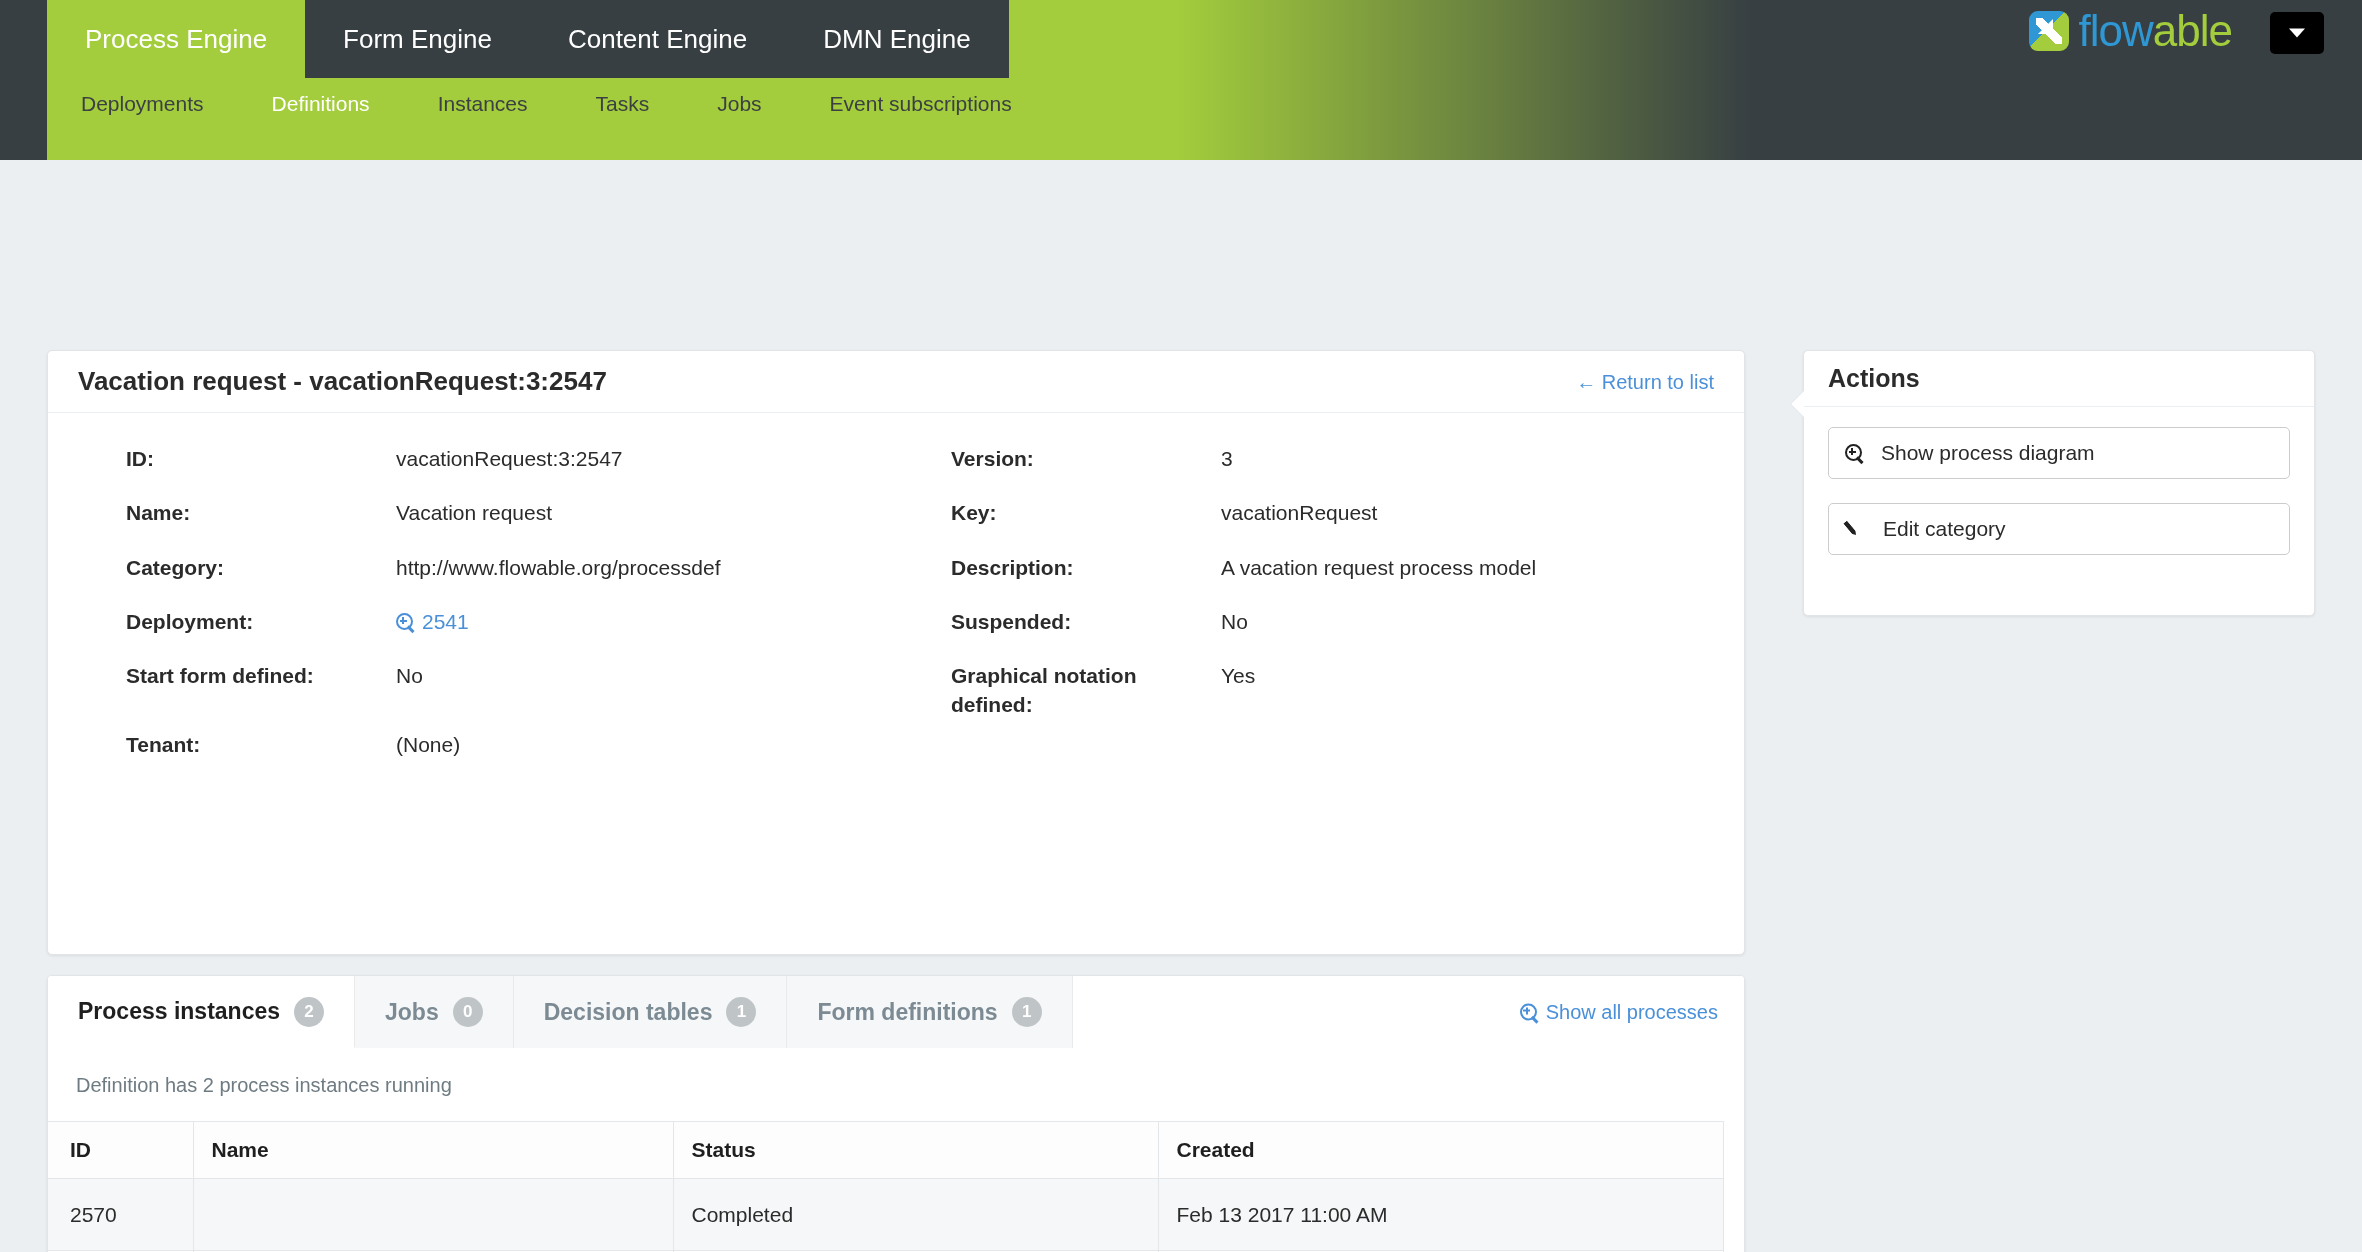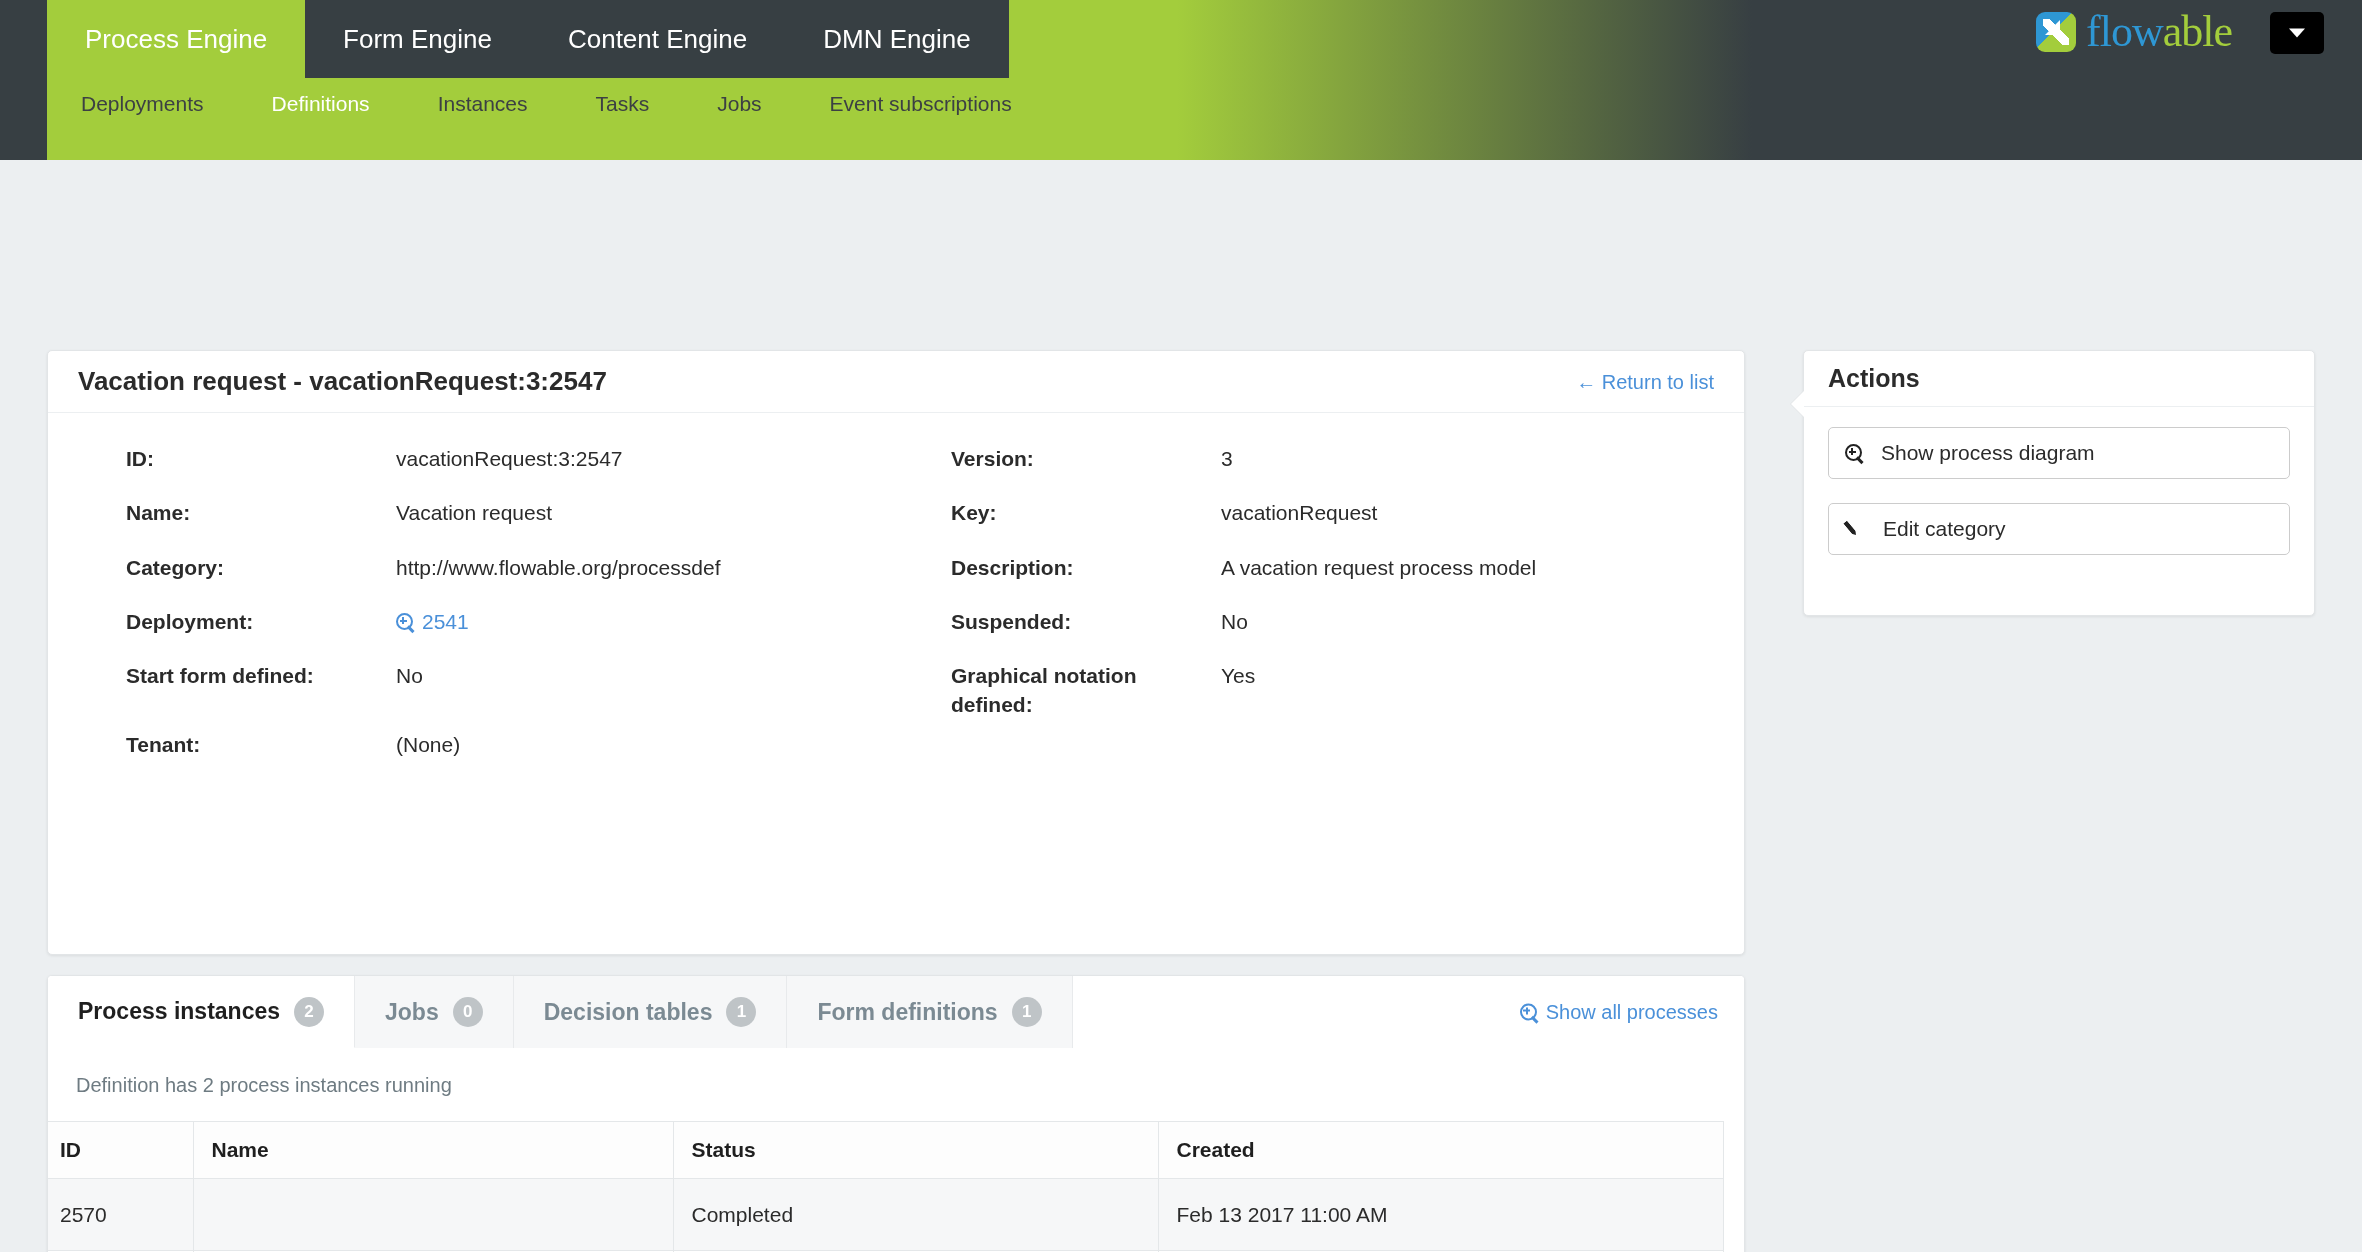--- a/index.html
+++ b/index.html
@@ -88,21 +88,21 @@
     position: absolute;
     left: 9px; top: 8px;
     width: 0; height: 0;
     border-left: 15px solid transparent;
     border-bottom: 15px solid #ffffff;
     transform: rotate(0deg);
   }
   .brand-text {
     font-size: 44px;
     letter-spacing: -1px;
-    font-family: Liberation Serif, serif;
+    font-family: Liberation Sans, sans-serif;
     font-weight: 400;
   }
   .brand-blue { color: #2e97d4; }
   .brand-green { color: #a3cd3c; }
 
   .user-menu-button {
     position: absolute;
     right: 38px; top: 12px;
     width: 54px; height: 42px;
     background: #000000;
@@ -380,21 +380,21 @@
   }
   .data-table td {
     font-size: 21px;
     color: #2b2b2b;
     padding: 20px 18px;
     border-bottom: 1px solid #e4e7e9;
     border-right: 1px solid #e4e7e9;
     height: 72px;
   }
   .data-table tr.odd td { background: #f6f7f8; }
-  .data-table th:first-child, .data-table td:first-child { padding-left: 12px; }
+  .data-table th:first-child, .data-table td:first-child { padding-left: 22px; }
   .col-id { width: 145px; }
   .col-name { width: 480px; }
   .col-status { width: 485px; }
   .col-created { width: 565px; }
 </style>
 </head>
 <body>
 
 <div class="header">
   <div class="nav-green-panel"></div>

